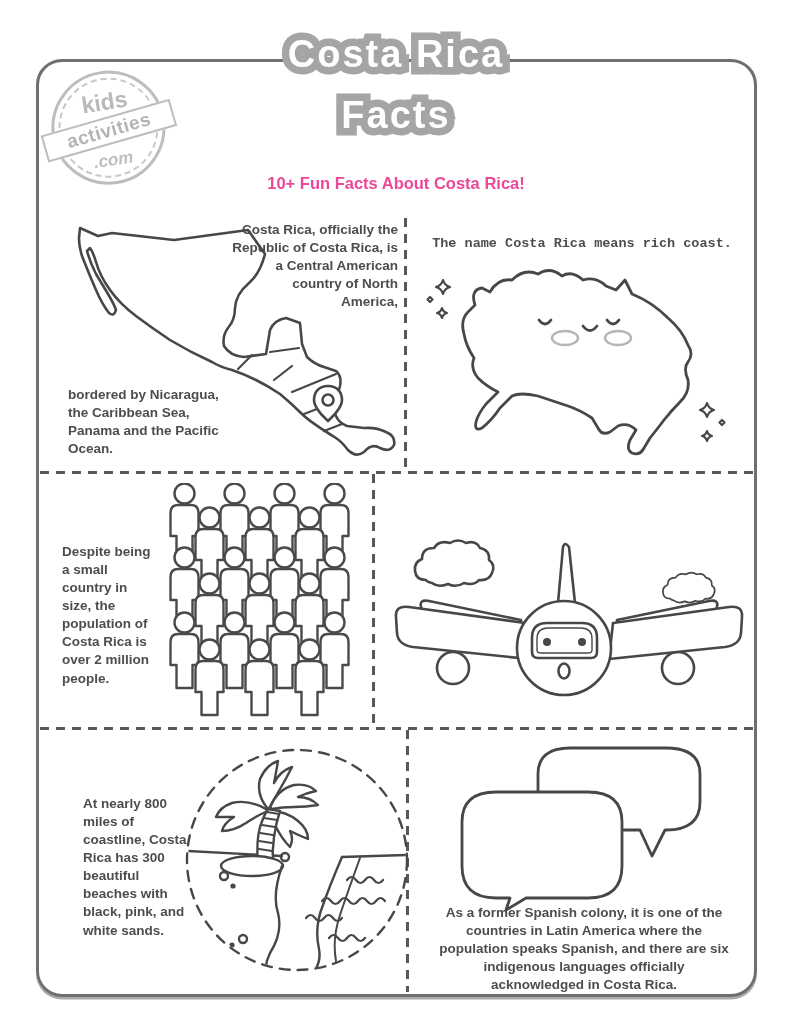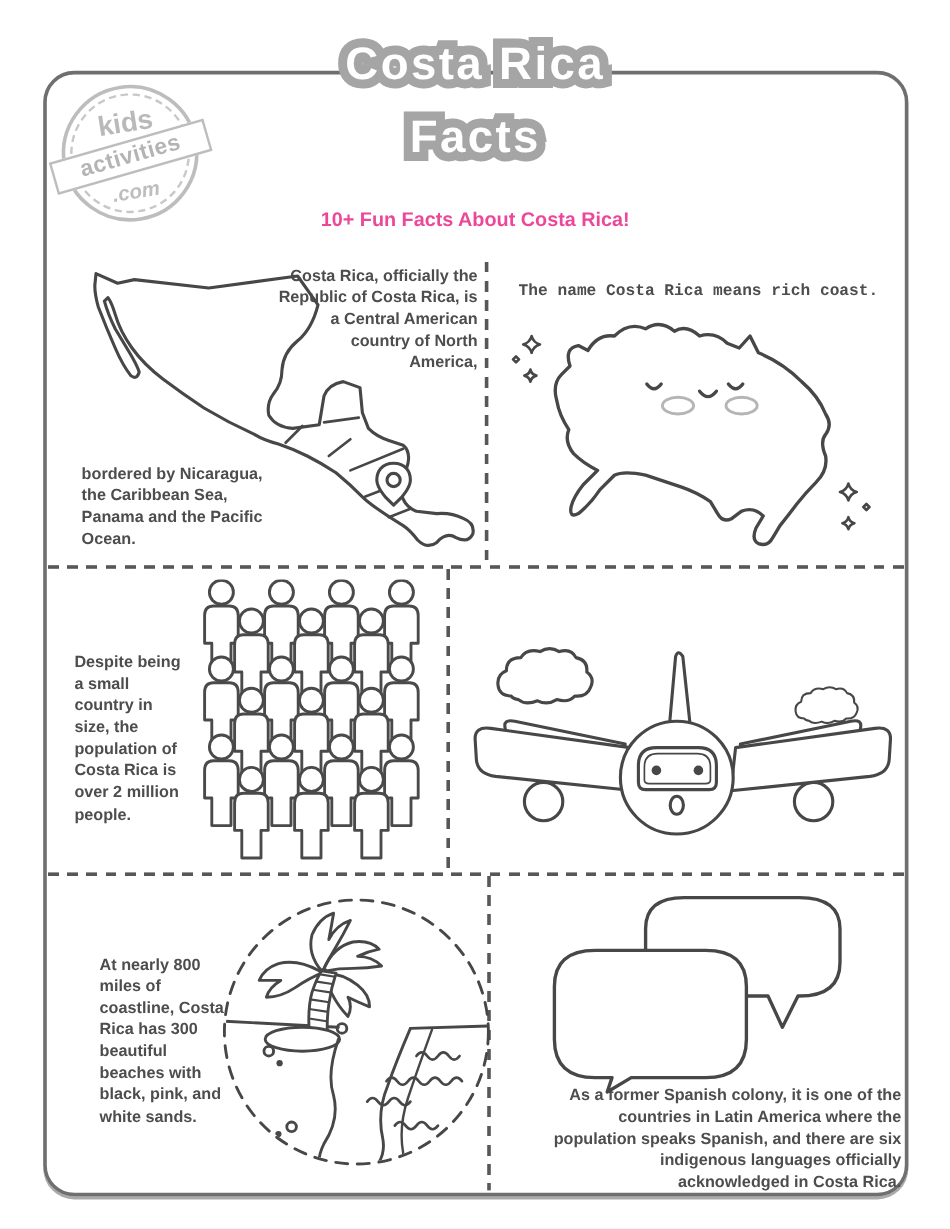--- a/index.html
+++ b/index.html
@@ -21,21 +21,21 @@
             font-weight:700;font-size:16.5px;color:#ec4899;}
   
   .fact{position:absolute;font-weight:700;font-size:13.5px;line-height:1.34;color:#4d4d4d;
         white-space:pre-line;}
   #fact-location-intro{left:150px;top:221px;width:248px;text-align:right;}
   #fact-location-outro{left:57px;top:386px;width:232px;margin-left:11px;}
   #fact-name{left:412px;top:235px;width:340px;text-align:center;font-family:Liberation Mono, monospace;}
   #fact-population{left:62px;top:543px;width:142px;}
   #fact-capital{left:386px;top:497px;width:368px;text-align:center;}
   #fact-coastline{left:55px;top:795px;width:164px;margin-left:28px;}
-  #fact-languages{left:417px;top:904px;width:334px;text-align:right;}
+  #fact-languages{left:417px;top:904px;width:334px;text-align:center;}
   
   .icon-svg{position:absolute;}
   
   .logo{position:absolute;left:48px;top:70px;width:130px;height:122px;transform:rotate(-9deg);opacity:.85;}
   .logo-outer{position:absolute;left:4px;top:0;width:114px;height:114px;border:3.5px solid #b2b2b2;
               border-radius:50%;background:#fff;box-sizing:border-box;}
   .logo-dash{position:absolute;left:11px;top:7px;width:100px;height:100px;border:2px dashed #bfbfbf;
              border-radius:50%;box-sizing:border-box;}
   .logo-kids{position:absolute;left:0;top:18px;width:122px;text-align:center;
              font-weight:700;font-size:23px;color:#adadad;}

